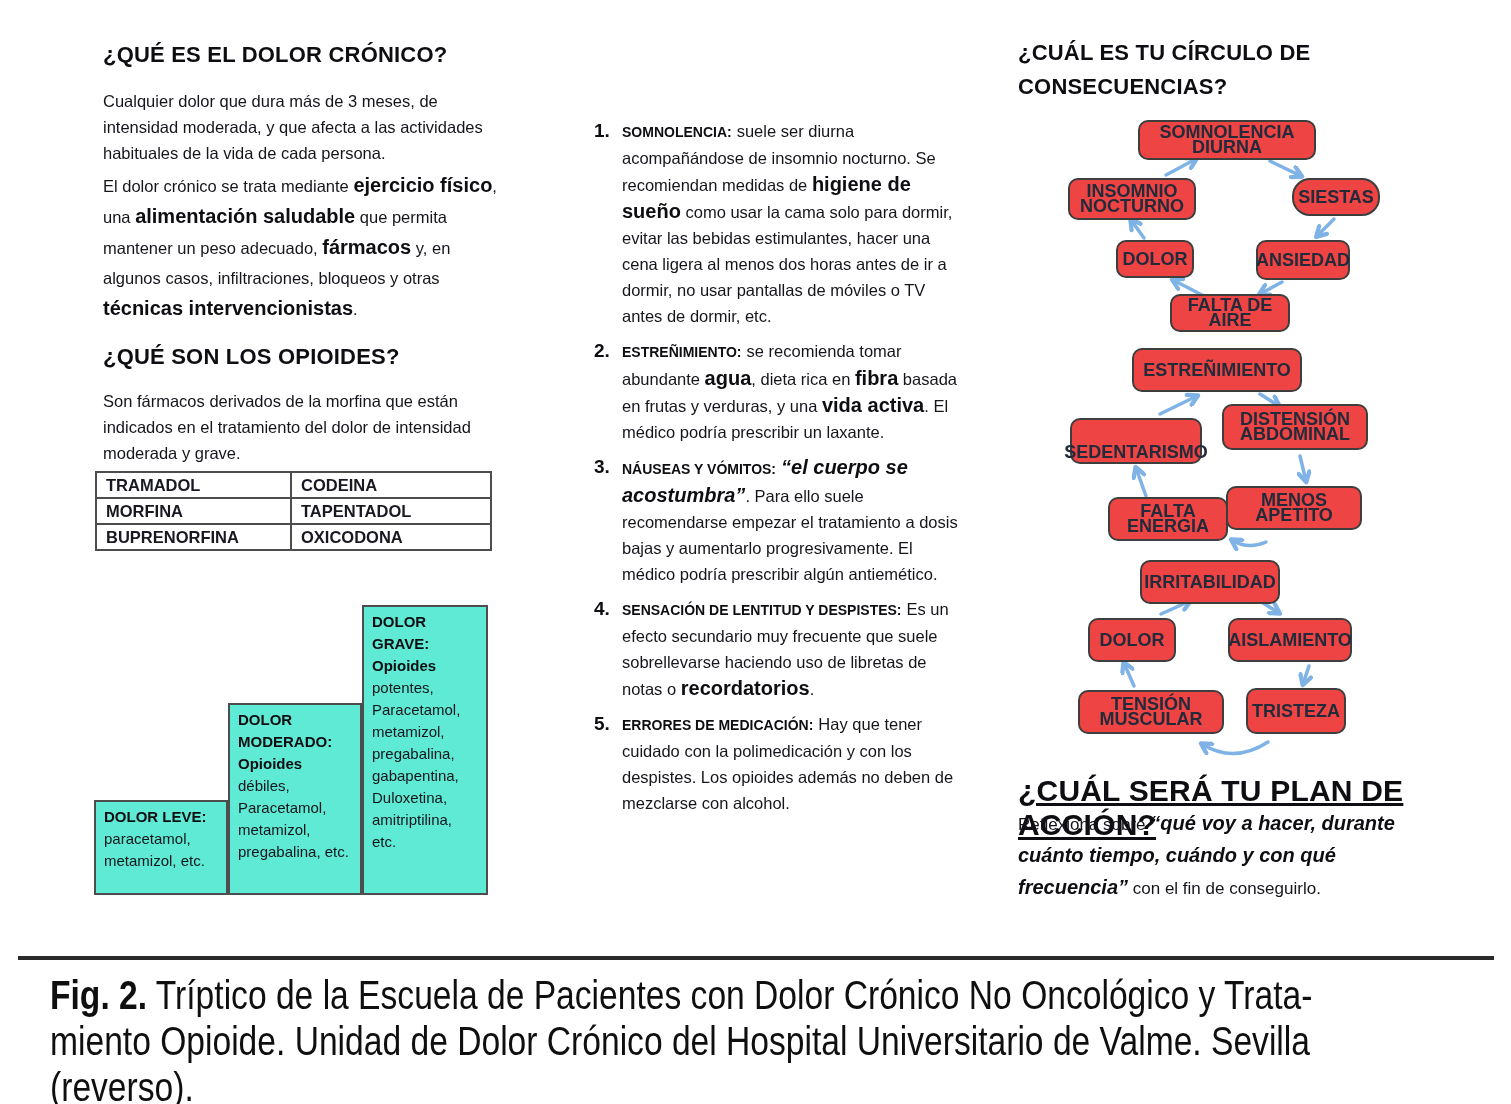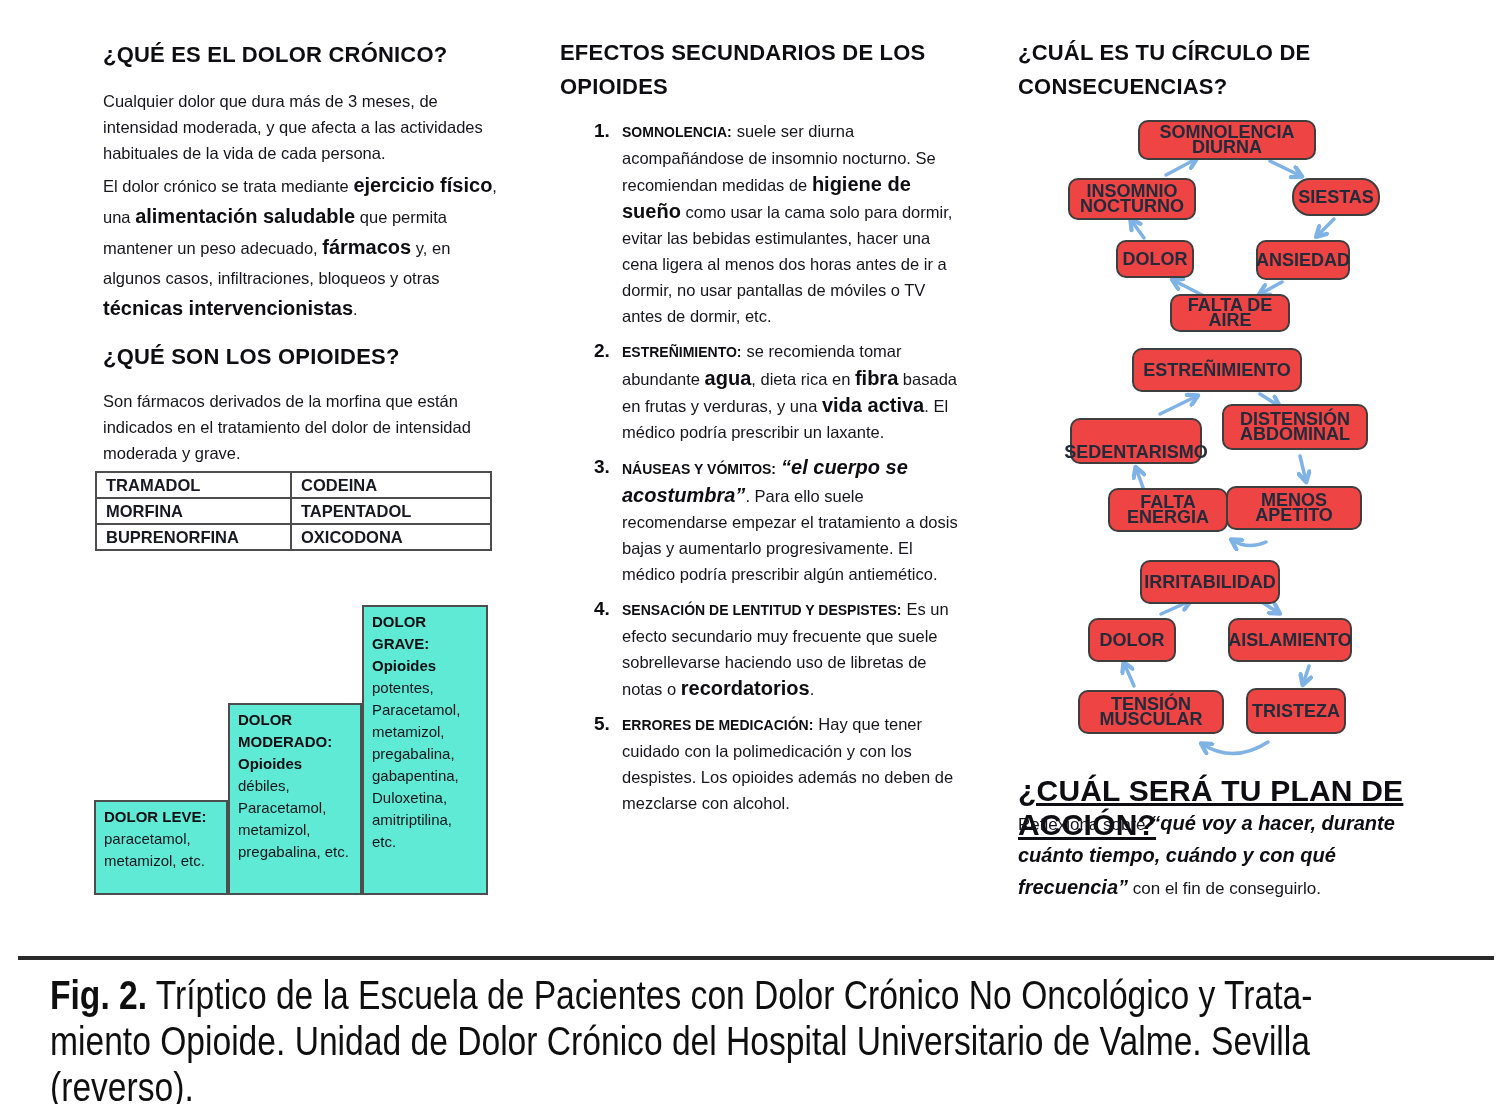--- a/index.html
+++ b/index.html
@@ -89,21 +89,20 @@
       <span class="s">Opioides</span>
       <span class="bdy">débiles, Paracetamol, metamizol, pregabalina, etc.</span>
     </div>
     <div class="lbox" style="left:268px; top:2px; width:126px; height:290px;">
       <span class="t">DOLOR GRAVE:</span>
       <span class="s">Opioides</span>
       <span class="bdy">potentes, Paracetamol, metamizol, pregabalina, gabapentina, Duloxetina, amitriptilina, etc.</span>
     </div>
   </div>
 
-  <h2 class="abs h" style="left:560px; top:36px; width:390px;">EFECTOS SECUNDARIOS DE LOS OPIOIDES</h2>
 
   <div class="abs" style="left:560px; top:118px; width:410px;">
 
     <div class="m-item body-txt">
       <span class="m-num">1.</span>
       <span class="m-title">SOMNOLENCIA:</span><span>suele ser diurna acompañándose de insomnio nocturno. Se recomiendan medidas de </span><span class="em">higiene de sueño</span><span> como usar la cama solo para dormir, evitar las bebidas estimulantes, hacer una cena ligera al menos dos horas antes de ir a dormir, no usar pantallas de móviles o TV antes de dormir, etc.</span>
     </div>
 
     <div class="m-item body-txt">
       <span class="m-num">2.</span>
@@ -176,21 +175,21 @@
       </div>
     <div class="dbox" style="left:50px;  top:306px; width:132px; height:46px;align-items:flex-end;">
         <span>SEDENTARISMO</span>
       </div>
     <div class="dbox" style="left:202px; top:292px; width:146px; height:46px;">
         <span>DISTENSIÓN ABDOMINAL</span>
       </div>
     <div class="dbox" style="left:206px; top:374px; width:136px; height:44px;">
         <span>MENOS APETITO</span>
       </div>
-    <div class="dbox" style="left:88px;  top:376px; width:120px; height:44px;">
+    <div class="dbox" style="left:88px;  top:385px; width:120px; height:44px;">
         <span>FALTA ENERGIA</span>
       </div>
     <div class="dbox" style="left:120px; top:448px; width:140px; height:44px;">
         <span>IRRITABILIDAD</span>
       </div>
     <div class="dbox" style="left:68px;  top:506px; width:88px;  height:44px;">
         <span>DOLOR</span>
       </div>
     <div class="dbox" style="left:208px; top:506px; width:124px; height:44px;">
         <span>AISLAMIENTO</span>

